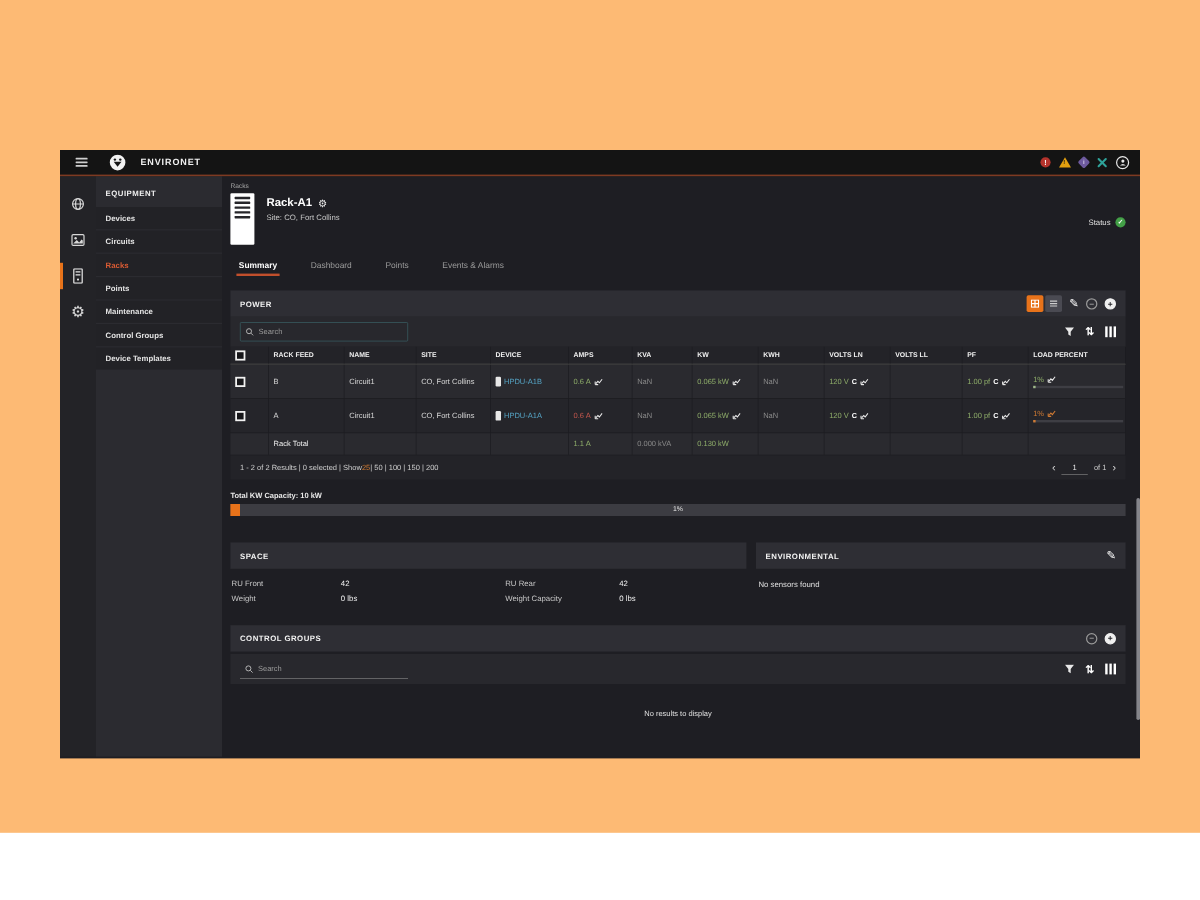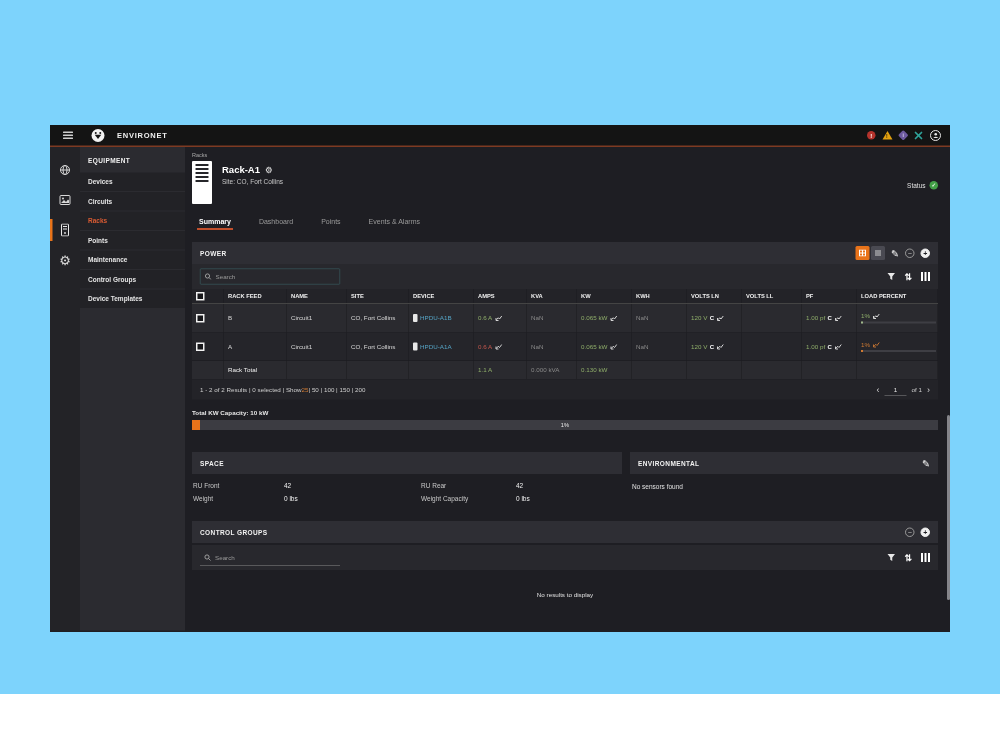--- a/index.html
+++ b/index.html
@@ -1,17 +1,17 @@
 <!DOCTYPE html>
 <html><head>
 <meta charset="utf-8">
 <style>
   * { margin:0; padding:0; box-sizing:border-box; }
   html,body { width:1000px; height:750px; background:#ffffff; font-family:"Liberation Sans", sans-serif; overflow:hidden; }
-  .stage { position:relative; width:1000px; height:694px; background:#7dd3fc; }
+  .stage { position:relative; width:1000px; height:694px; background:#fdba74; }
   .app { position:absolute; left:50px; top:125px; width:1800px; height:1014px;
          transform:scale(0.5); transform-origin:top left; background:#1e1e23; overflow:hidden; }
 
   
   .topbar { height:44px; background:#141414; border-bottom:3px solid #7e3a22;
             display:flex; align-items:center; padding:0 18px; }
   .hamburger { width:20px; height:15px; display:flex; flex-direction:column; justify-content:space-between; margin-left:8px; cursor:pointer;}
   .hamburger i { display:block; height:3px; background:#cfcfcf; border-radius:1px; }
   .logo { width:28px; height:28px; margin-left:36px; }
   .app-title { color:#f0f0f0; font-size:15px; font-weight:bold; letter-spacing:1.5px; margin-left:24px; }

